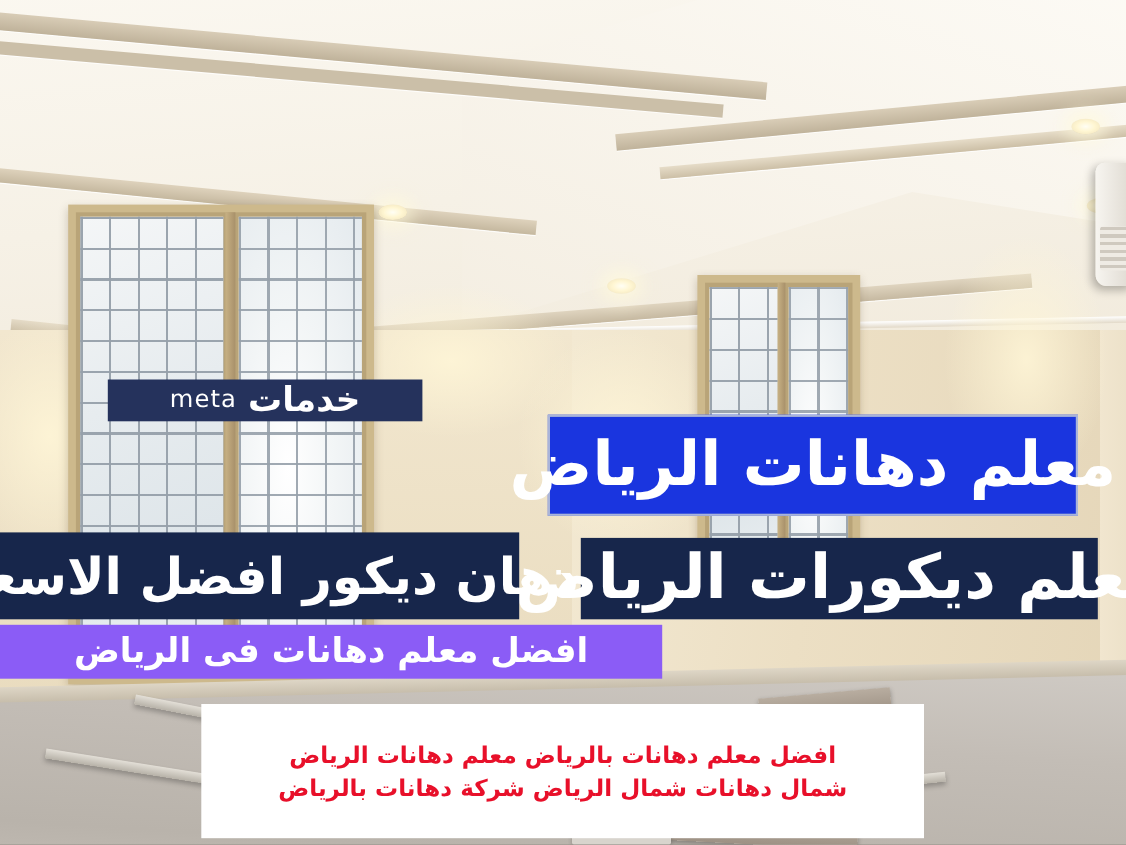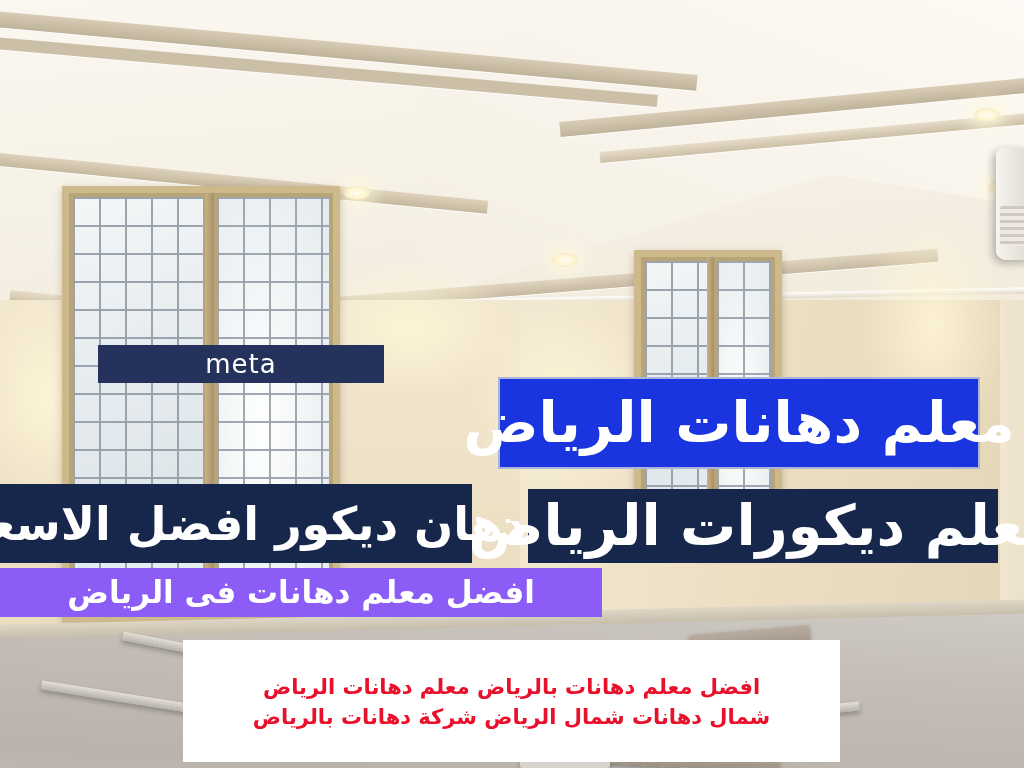--- a/index.html
+++ b/index.html
@@ -160,21 +160,21 @@
   .meta-badge {
     left:98px; top:345px; width:286px; height:38px;
     background:#25325c;
     color:#ffffff;
     font-size:31px;
     letter-spacing:.5px;
     justify-content:center;
     gap:10px;
   }
   .meta-badge .wordmark {
-    direction:ltr; font-weight:400; font-size:26px; letter-spacing:1px;
+    direction:ltr; font-weight:400; font-size:22px; letter-spacing:1px;
   }
   .headline-blue {
     left:498px; top:377px; width:482px; height:92px;
     background:#1a35df;
     color:#ffffff;
     font-size:56px;
     border:2px solid #a9b4d9;
   }
   .sub-navy {
     left:528px; top:489px; width:470px; height:74px;
@@ -277,20 +277,21 @@
     <div class="batten" style="left:40px; top:700px; width:250px; transform:rotate(9deg);"></div>
     <div class="batten" style="left:120px; top:660px; width:300px; transform:rotate(11deg);"></div>
     <div class="batten" style="left:660px; top:712px; width:200px; transform:rotate(-6deg);"></div>
     <div class="carton" style="left:690px; top:630px; width:120px; height:22px; transform:rotate(-5deg);"></div>
     <div class="carton" style="left:600px; top:742px; width:180px; height:26px; transform:rotate(3deg);"></div>
     <div class="floor-debris" style="left:520px; top:752px; width:90px; height:16px;"></div>
 
   </div>
 
   <div class="banner meta-badge">
+    <span class="arabic">خدمات</span>
     <span class="wordmark">meta</span>
   </div>
 
   <div class="banner headline-blue">
     <span>معلم دهانات الرياض</span>
   </div>
 
   <div class="banner sub-navy">
     <span>معلم ديكورات الرياض</span>
   </div>

